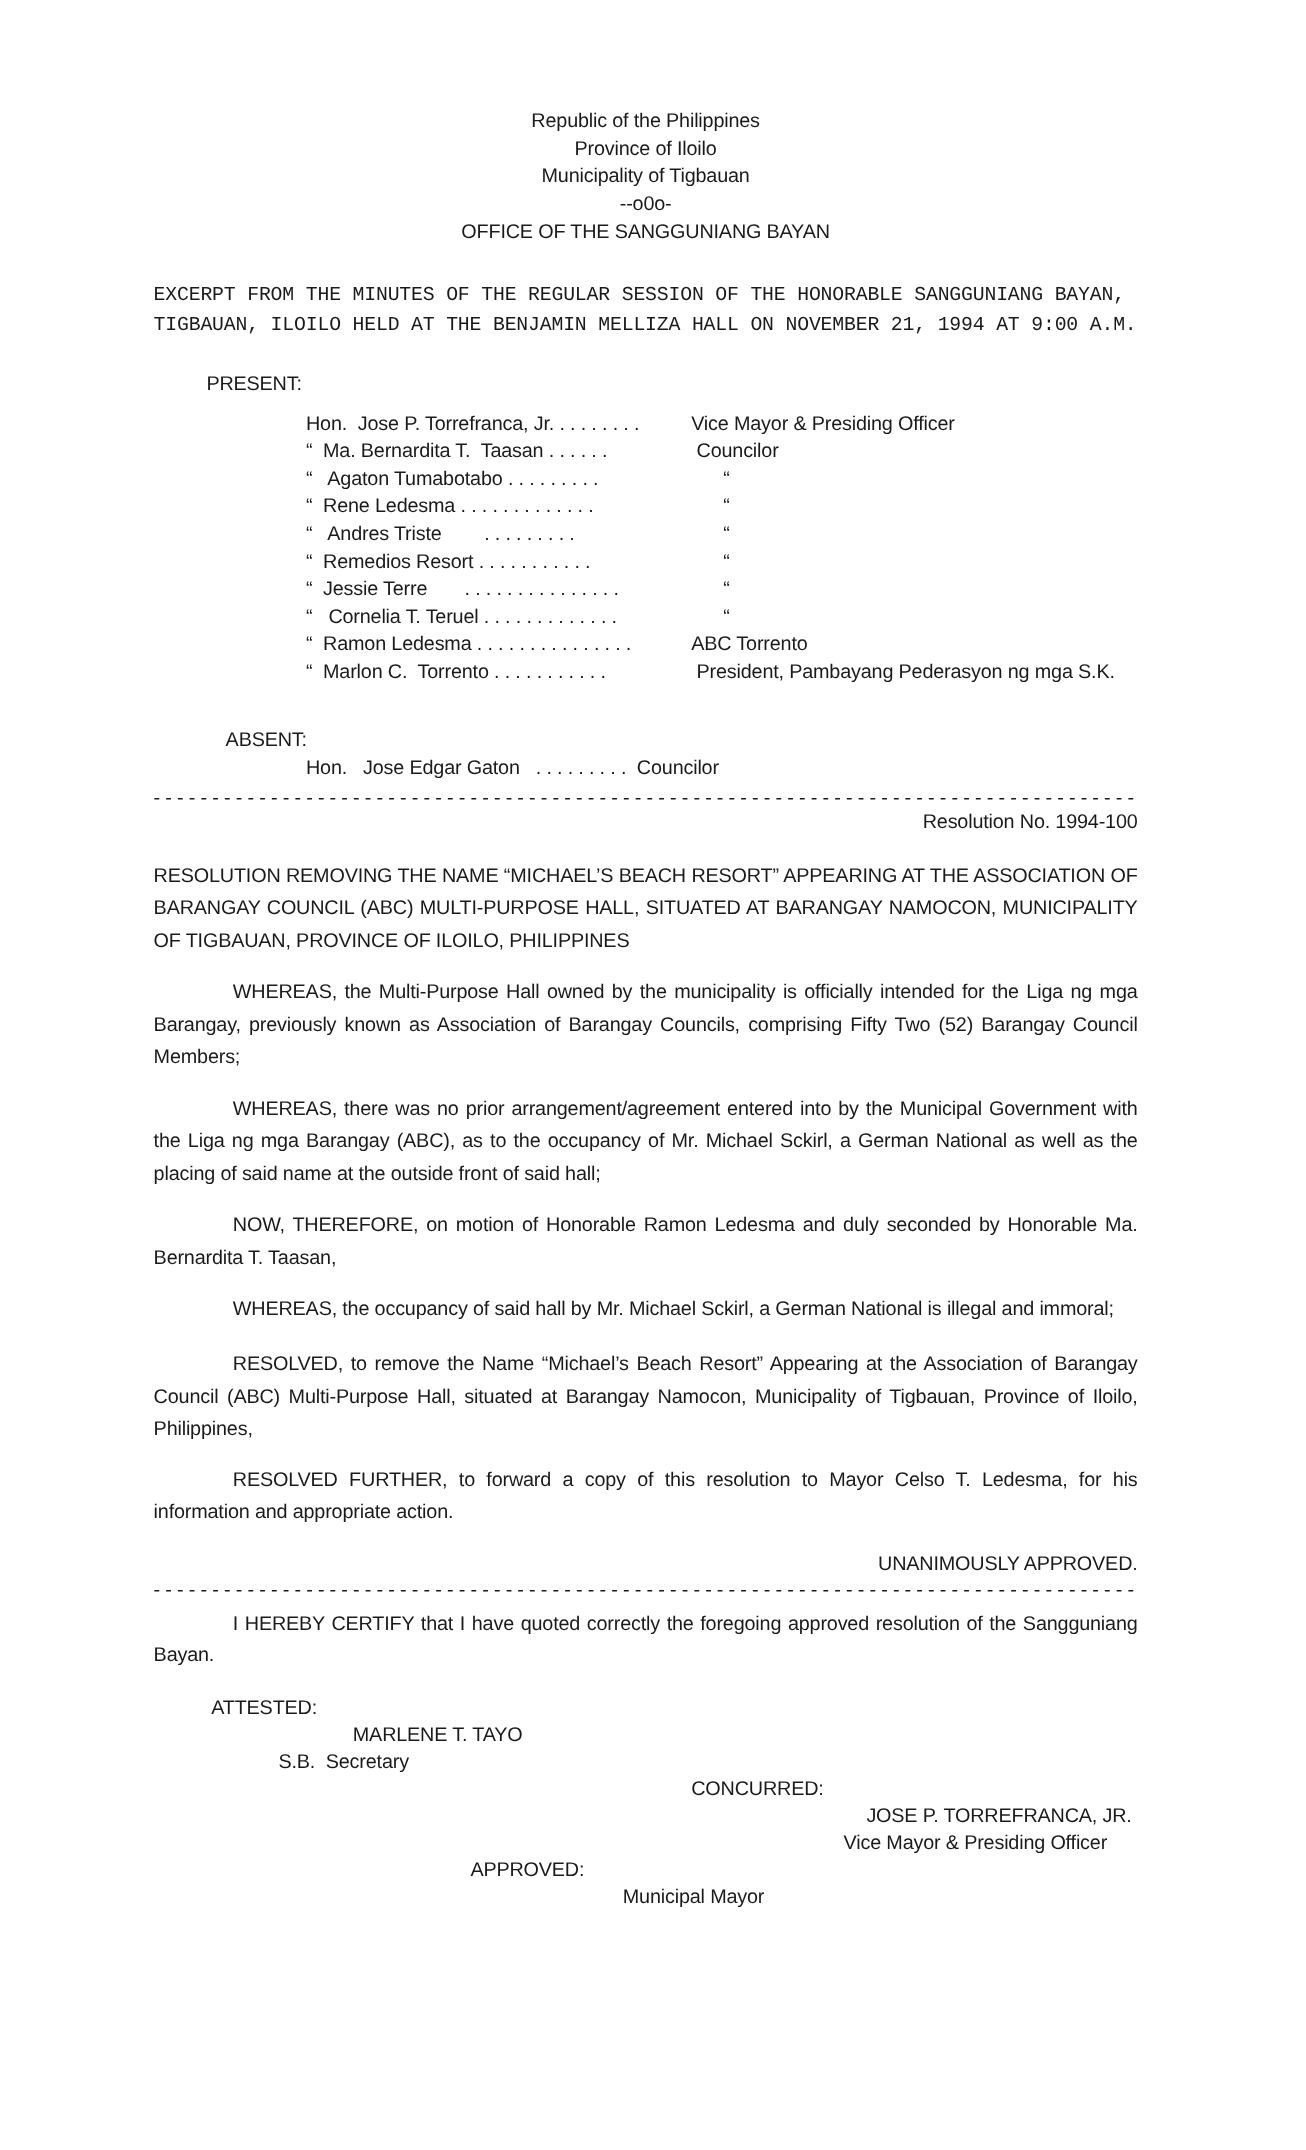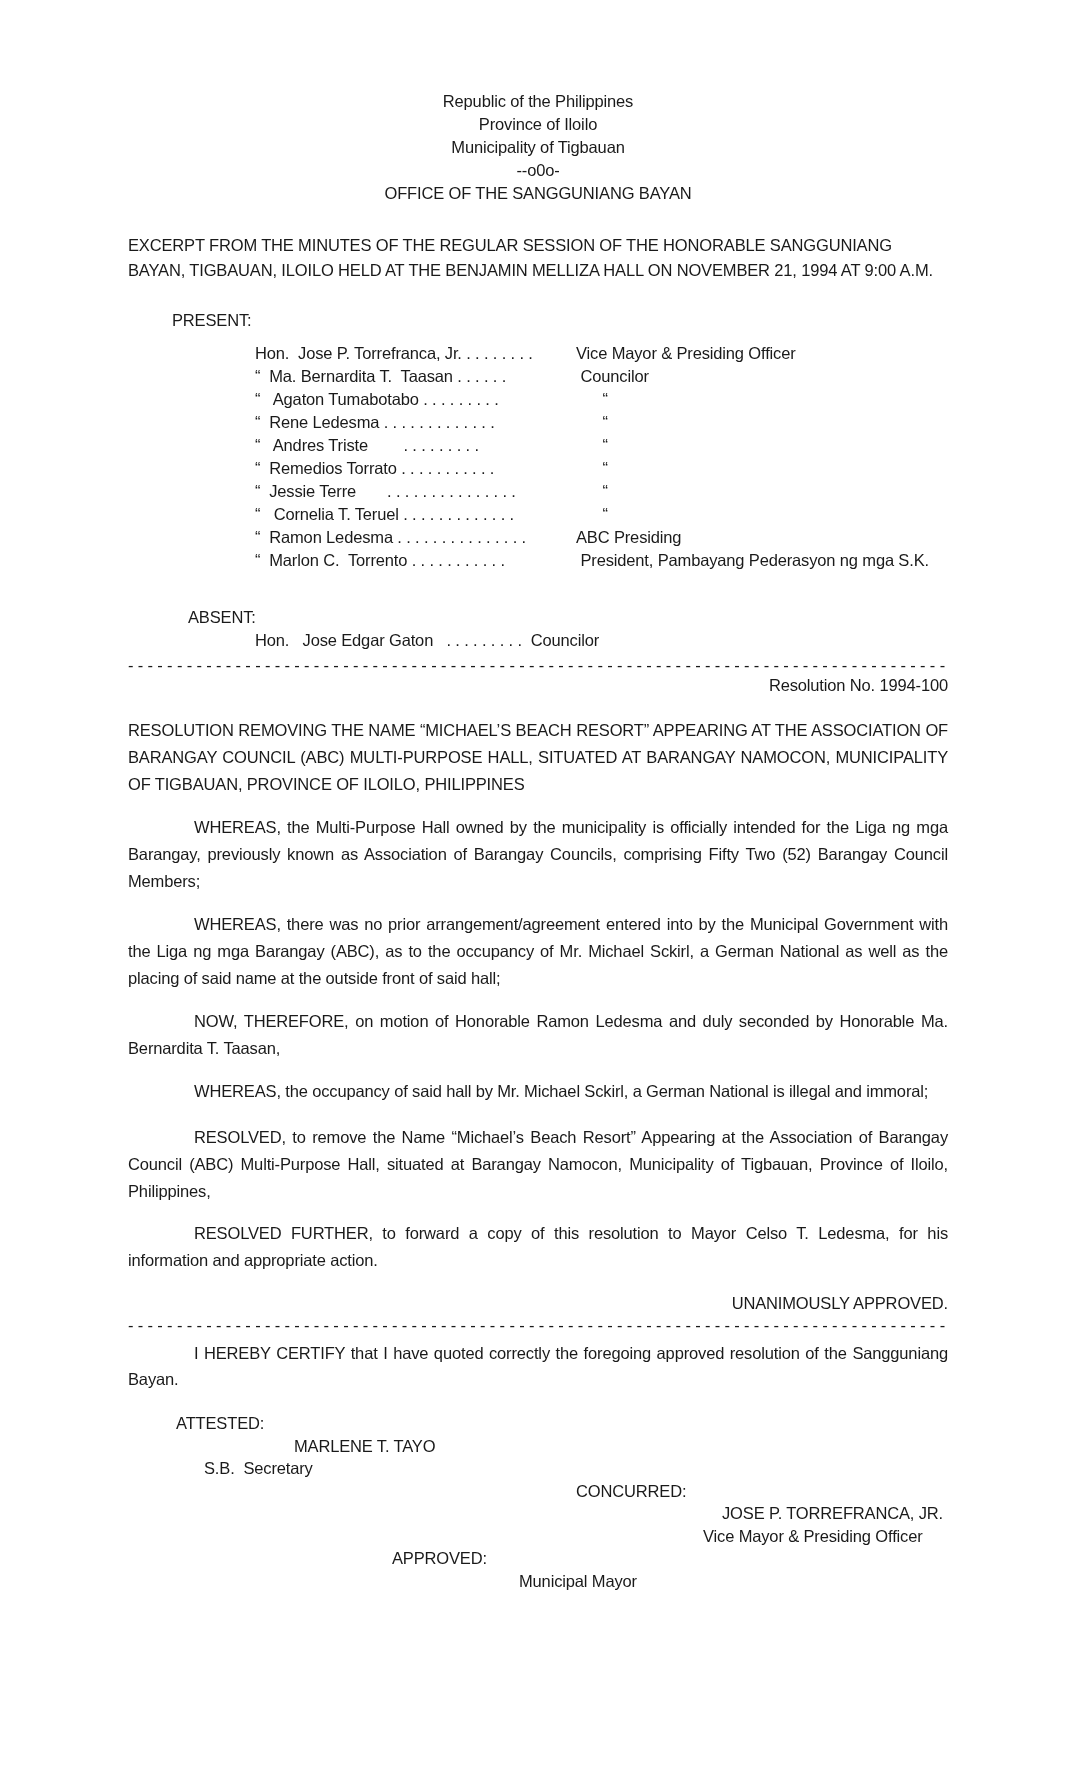--- a/index.html
+++ b/index.html
@@ -11,42 +11,42 @@
     font-family:"Liberation Sans",sans-serif;
     color:#1a1a1a;
     font-size:16.5px;
     letter-spacing:-0.15px;
     box-sizing:border-box;
     padding:90px 140px 40px 128px;
     overflow:hidden;
   }
   .hdr{ text-align:center; line-height:23px; }
   .hdr div{ white-space:pre; }
-  .excerpt{ margin-top:28px; line-height:25px; text-align:left; }
+  .excerpt{ margin-top:28px; line-height:25px; text-align:left;font-family:Liberation Mono, monospace; }
   .present-label{ margin-top:26px; margin-left:44px; line-height:23px; }
   .roll{ margin-top:10px; line-height:23px; }
   .roll-row{ display:flex; margin-left:127px; }
   .roll-name{ flex:0 0 321px; white-space:pre; }
   .roll-pos{ white-space:pre; }
   .absent-label{ margin-top:34px; margin-left:60px; line-height:23px; }
   .absent-row{ margin-left:127px; line-height:23px; white-space:pre; }
   .dashes{ margin-top:3px; line-height:20px; height:20px; white-space:pre; overflow:hidden; }
   .res-no{ text-align:right; line-height:21px; }
   .title{ margin-top:21px; line-height:27px; text-align:justify; }
   .para{ margin:16px 0 0 0; line-height:27px; text-align:justify; text-indent:66px; }
   .para.m19{ margin-top:19px; }
   .para.m15{ margin-top:15px; }
   .approved-line{ margin-top:17px; margin-left:66px; line-height:24px;text-align:right; }
   .dashes2{ line-height:20px; height:20px; white-space:pre; overflow:hidden; }
   .certify{ margin-top:5px; line-height:26px; text-align:justify; text-indent:66px; }
   .sig{ margin-top:20px; line-height:22.5px; }
   .sig div{ white-space:pre; }
   .ind64{ margin-left:48px; }
   .ind166{ margin-left:166px; }
-  .ind172{ margin-left:76px; }
+  .ind172{ margin-left:104px; }
   .ind448{ margin-left:448px; }
   .ind594{ margin-left:594px; }
   .ind575{ margin-left:575px; }
   .ind264{ margin-left:264px; }
   .ind384{ margin-left:384px; }
   .ind391{ margin-left:391px; }
 </style>
 </head>
 <body>
 
@@ -79,34 +79,34 @@
     </div>
     <div class="roll-row">
       <span class="roll-name">“  Rene Ledesma . . . . . . . . . . . . .</span>
       <span class="roll-pos">      “</span>
     </div>
     <div class="roll-row">
       <span class="roll-name">“   Andres Triste        . . . . . . . . .</span>
       <span class="roll-pos">      “</span>
     </div>
     <div class="roll-row">
-      <span class="roll-name">“  Remedios Torrato . . . . . . . . . . .</span>
+      <span class="roll-name">“  Remedios Resort . . . . . . . . . . .</span>
       <span class="roll-pos">      “</span>
     </div>
     <div class="roll-row">
       <span class="roll-name">“  Jessie Terre       . . . . . . . . . . . . . . .</span>
       <span class="roll-pos">      “</span>
     </div>
     <div class="roll-row">
       <span class="roll-name">“   Cornelia T. Teruel . . . . . . . . . . . . .</span>
       <span class="roll-pos">      “</span>
     </div>
     <div class="roll-row">
       <span class="roll-name">“  Ramon Ledesma . . . . . . . . . . . . . . .</span>
-      <span class="roll-pos">ABC Presiding</span>
+      <span class="roll-pos">ABC Torrento</span>
     </div>
     <div class="roll-row">
       <span class="roll-name">“  Marlon C.  Torrento . . . . . . . . . . .</span>
       <span class="roll-pos"> President, Pambayang Pederasyon ng mga S.K.</span>
     </div>
   </div>
 
   <div class="absent-label">ABSENT:</div>
   <div class="absent-row">Hon.   Jose Edgar Gaton   . . . . . . . . .  Councilor</div>
 

